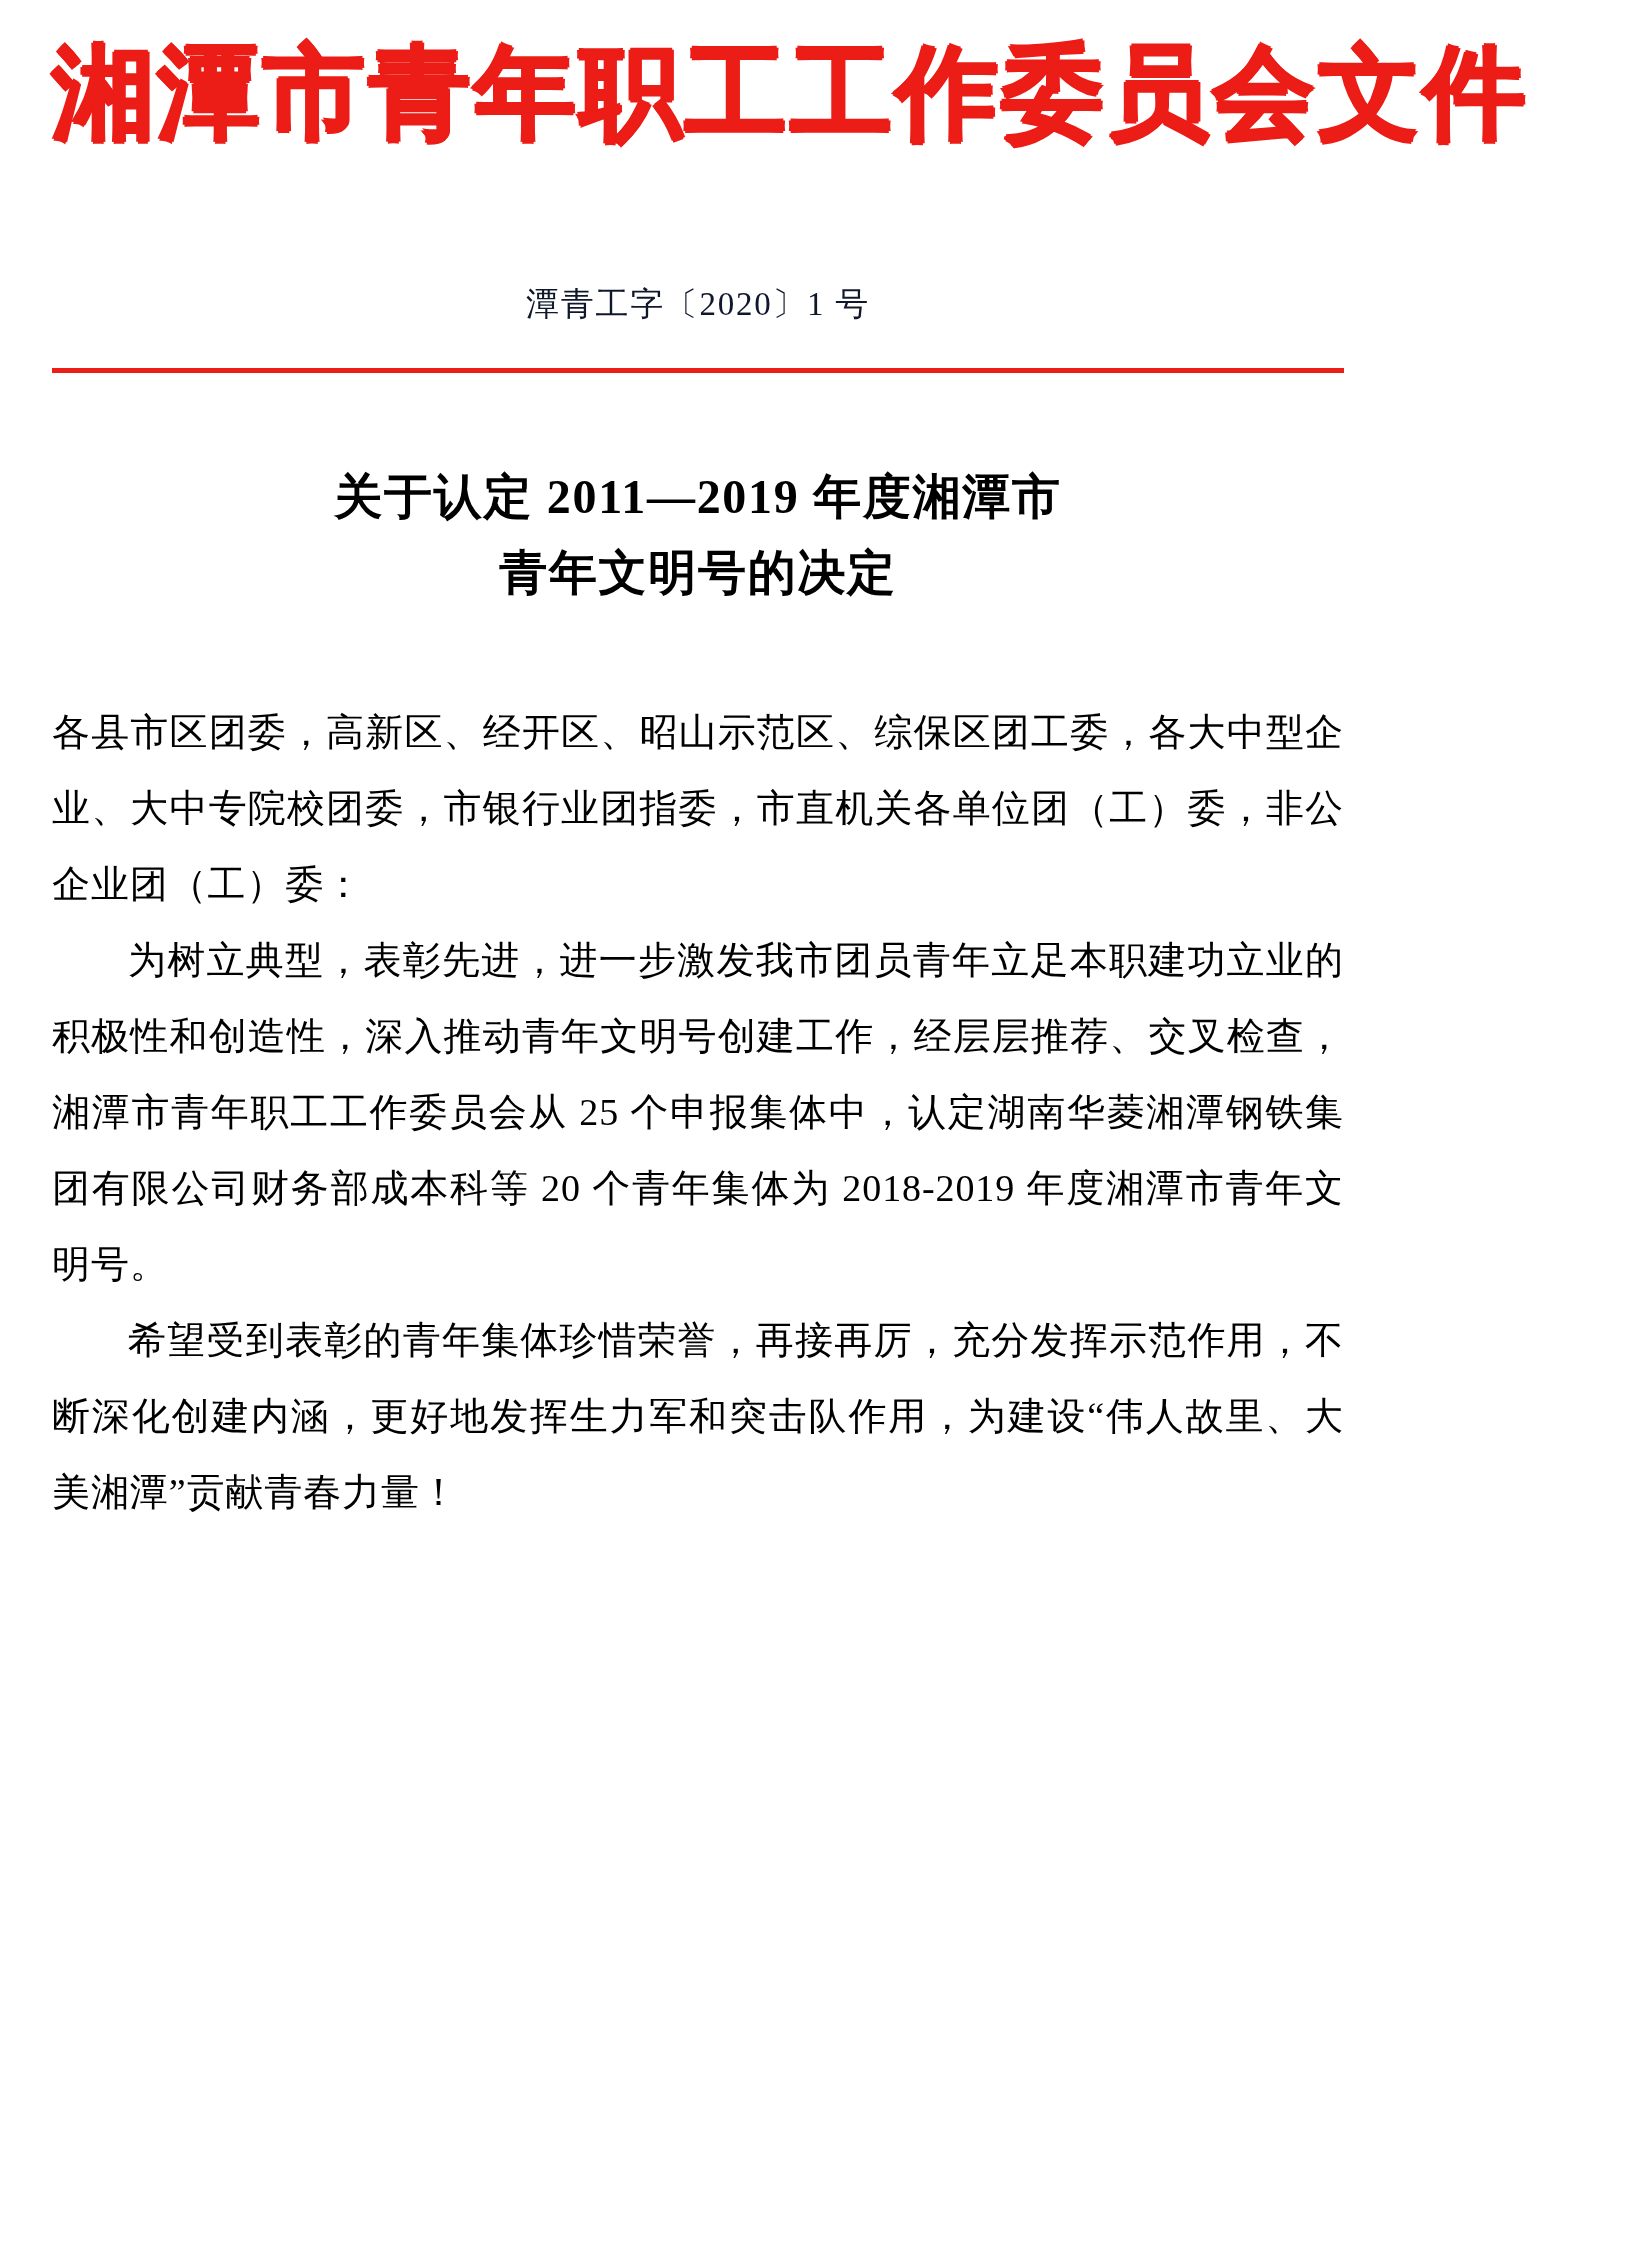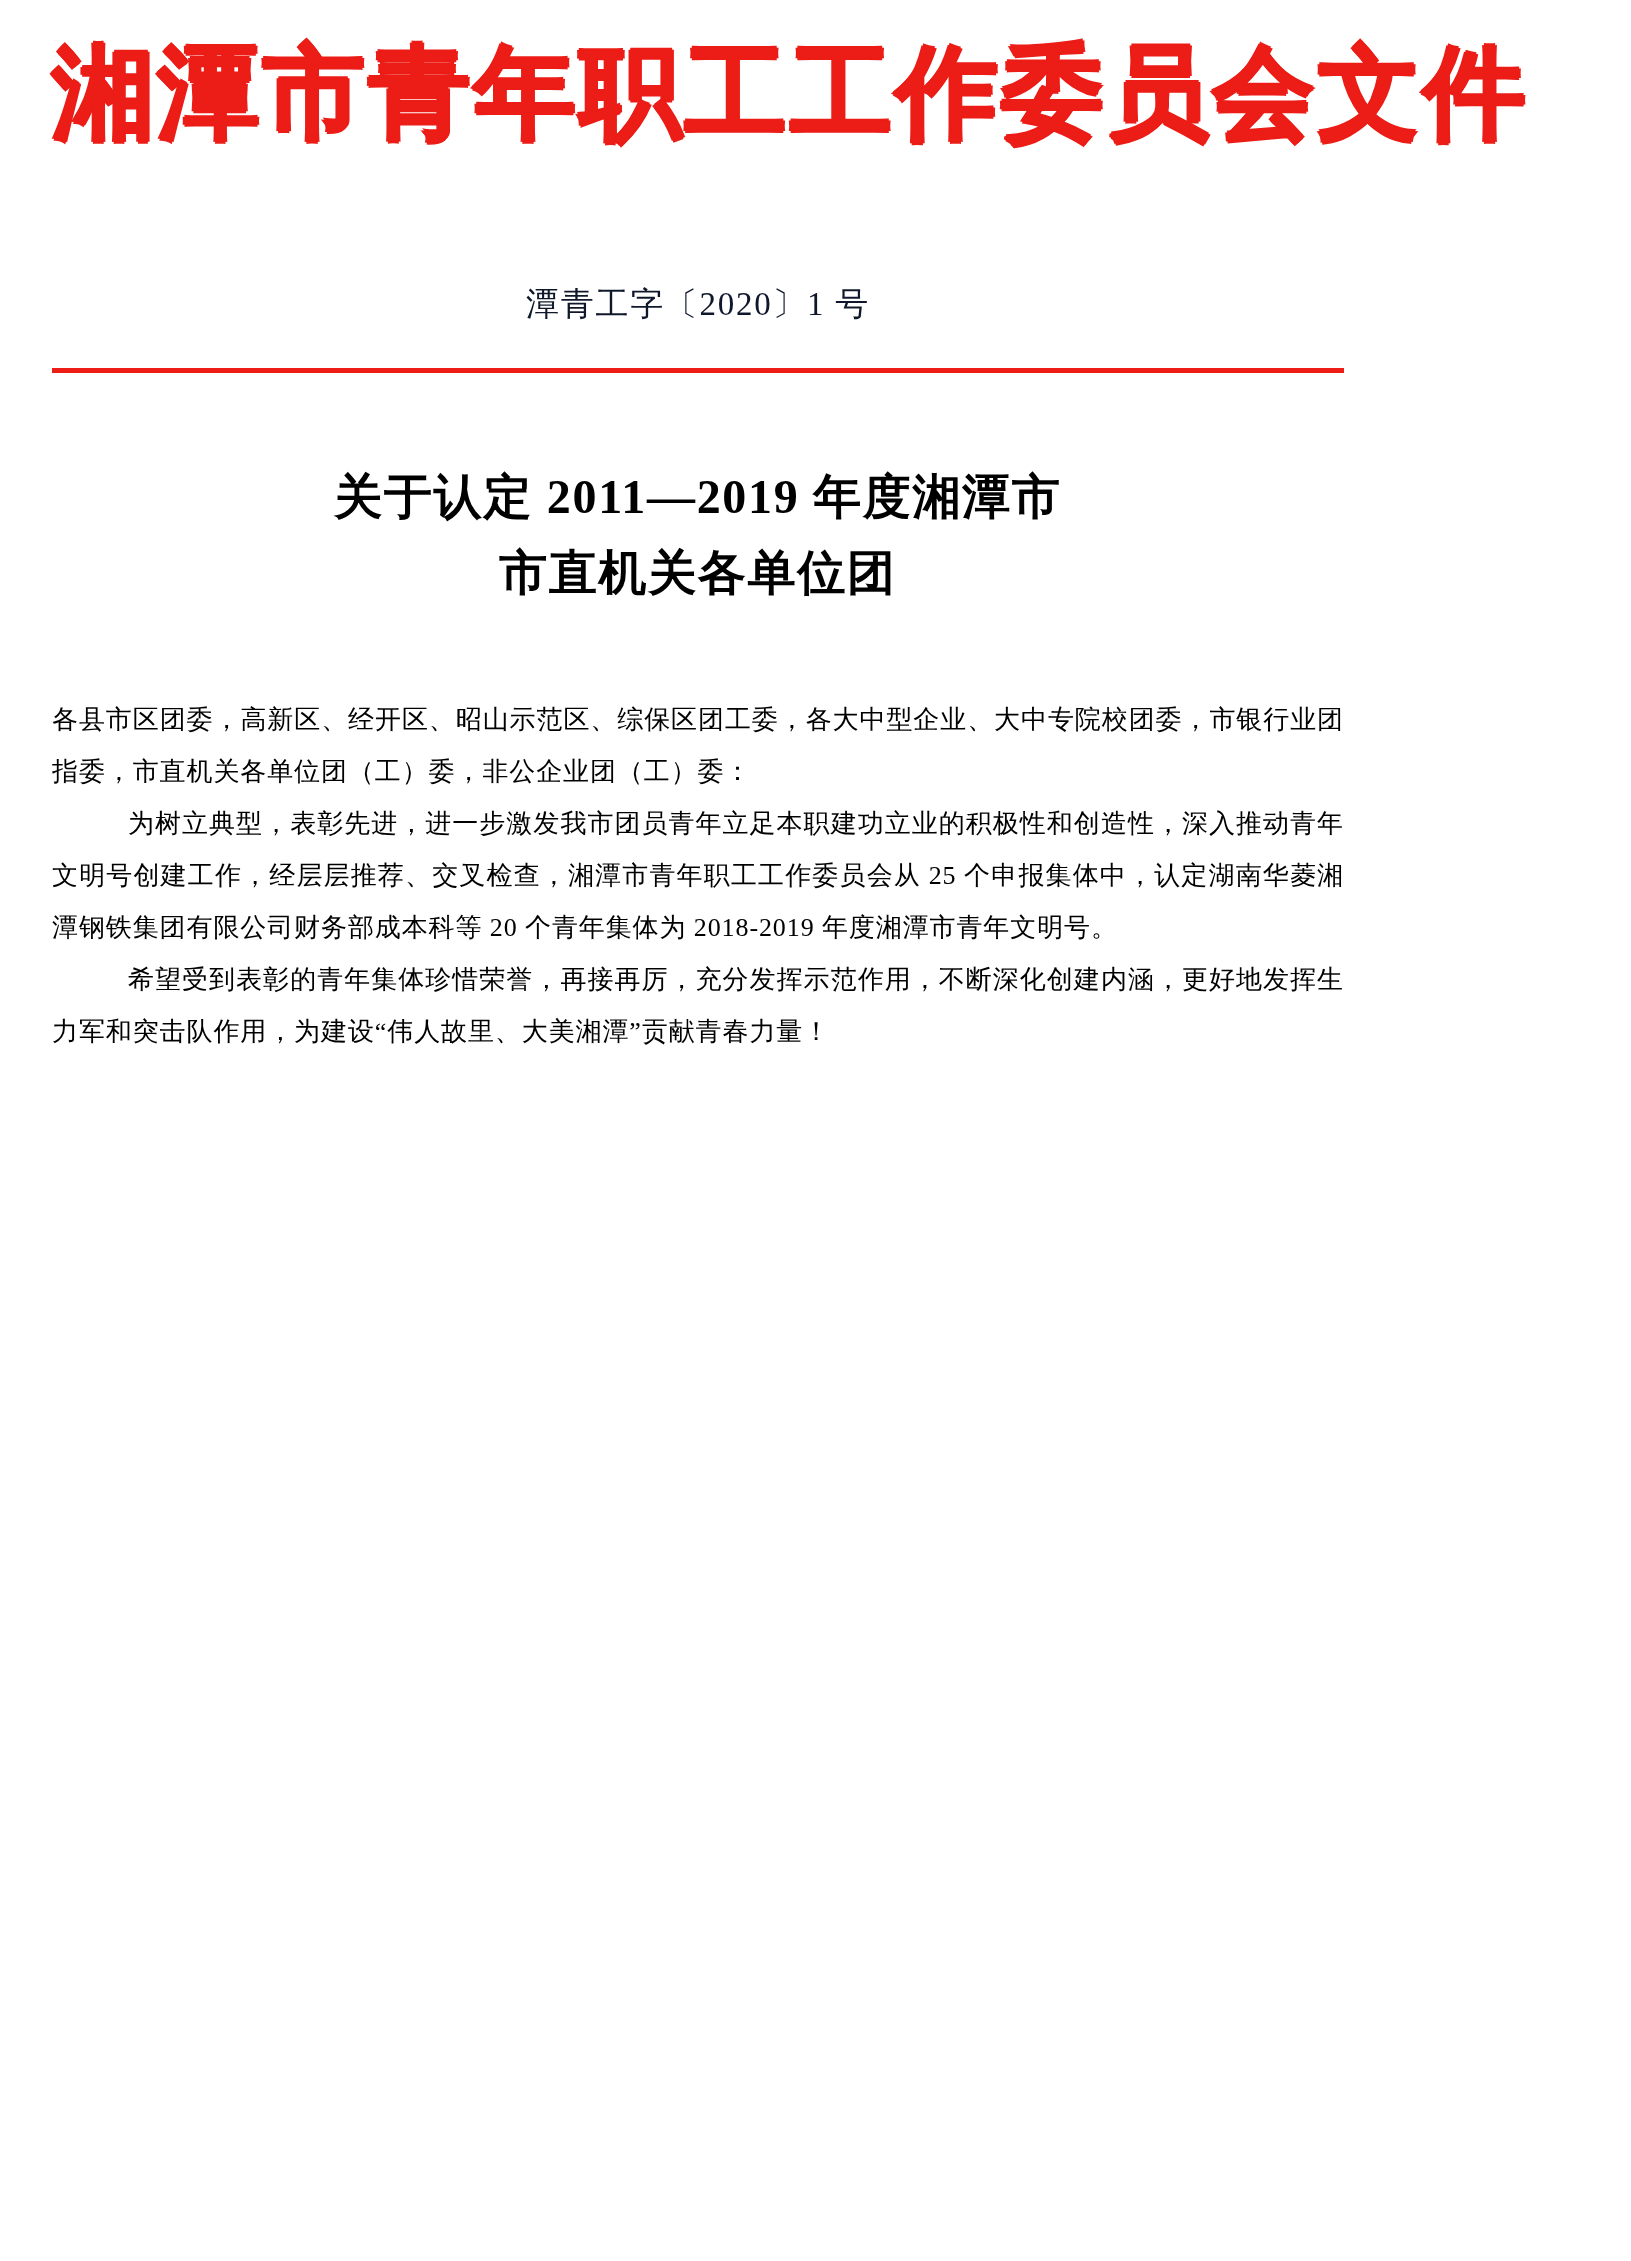--- a/index.html
+++ b/index.html
@@ -58,21 +58,21 @@
     font-size: 48px;
     font-weight: bold;
     line-height: 1.6;
     letter-spacing: 1.7px;
   }
   .doc-title-line {
     display: block;
   }
   .body-text {
     margin-top: 82px;
-    font-size: 26px;
+    font-size: 38px;
     line-height: 2.0;
     letter-spacing: 0.9px;
     text-align: justify;
     text-justify: inter-ideograph;
   }
   .para {
     margin: 0;
     text-indent: 0;
   }
   .para.indent {
@@ -87,21 +87,21 @@
   <div class="doc-header">
     <div class="doc-header-title">湘潭市青年职工工作委员会文件</div>
   </div>
 
   <div class="doc-number">潭青工字〔2020〕1 号</div>
 
   <div class="red-rule"></div>
 
   <div class="doc-title">
     <span class="doc-title-line">关于认定 2011—2019 年度湘潭市</span>
-    <span class="doc-title-line">市直机关各单位团</span>
+    <span class="doc-title-line">青年文明号的决定</span>
   </div>
 
   <div class="body-text">
     <p class="para">各县市区团委，高新区、经开区、昭山示范区、综保区团工委，各大中型企业、大中专院校团委，市银行业团指委，市直机关各单位团（工）委，非公企业团（工）委：</p>
     <p class="para indent">为树立典型，表彰先进，进一步激发我市团员青年立足本职建功立业的积极性和创造性，深入推动青年文明号创建工作，经层层推荐、交叉检查，湘潭市青年职工工作委员会从 25 个申报集体中，认定湖南华菱湘潭钢铁集团有限公司财务部成本科等 20 个青年集体为 2018-2019 年度湘潭市青年文明号。</p>
     <p class="para indent">希望受到表彰的青年集体珍惜荣誉，再接再厉，充分发挥示范作用，不断深化创建内涵，更好地发挥生力军和突击队作用，为建设“伟人故里、大美湘潭”贡献青春力量！</p>
   </div>
 
 </div>
 

